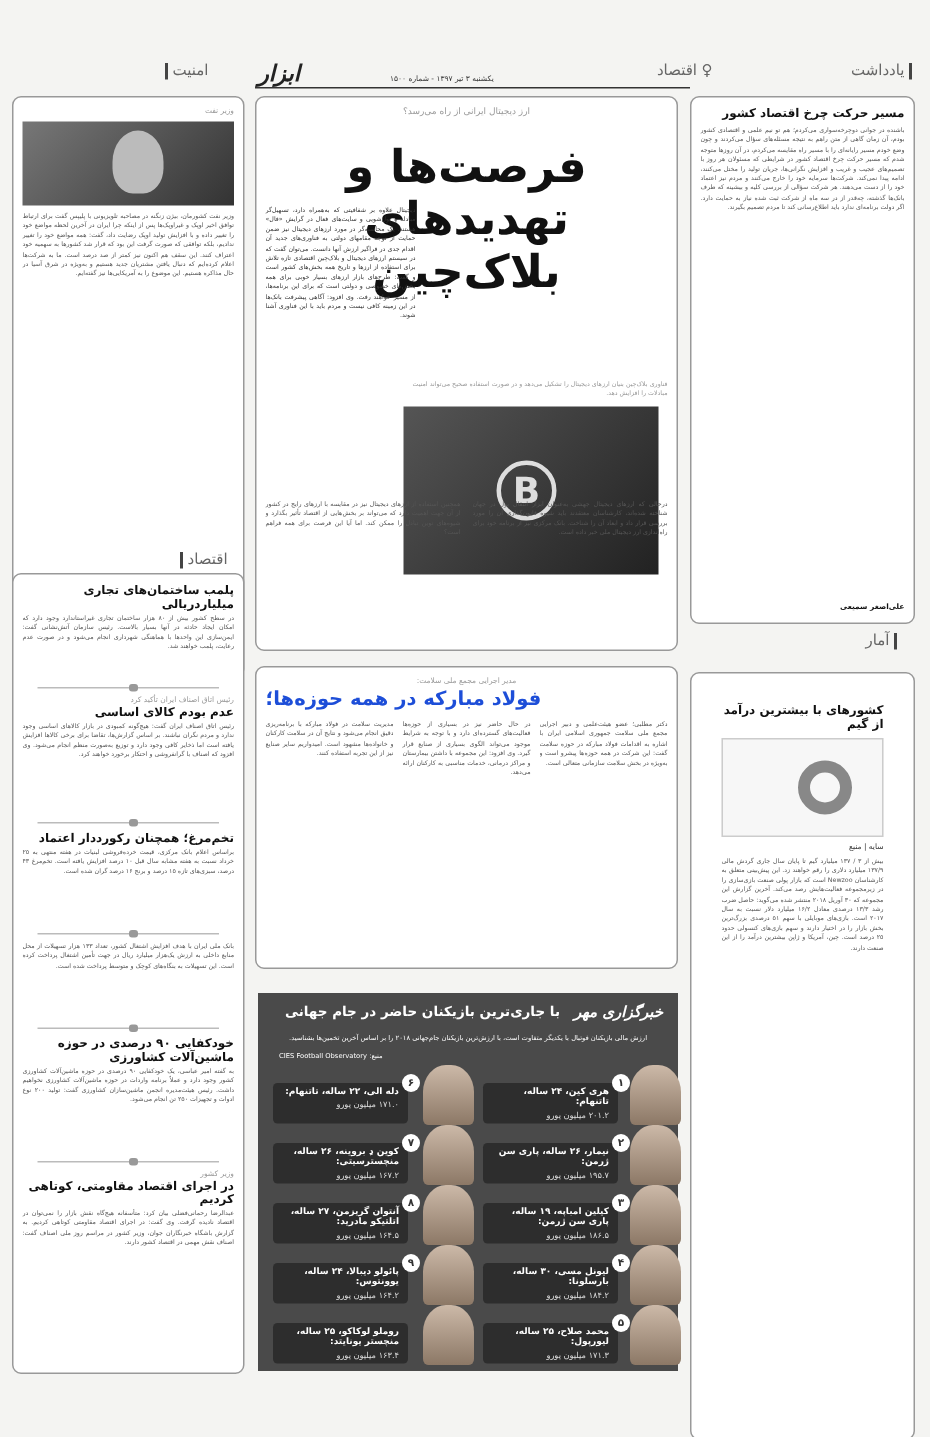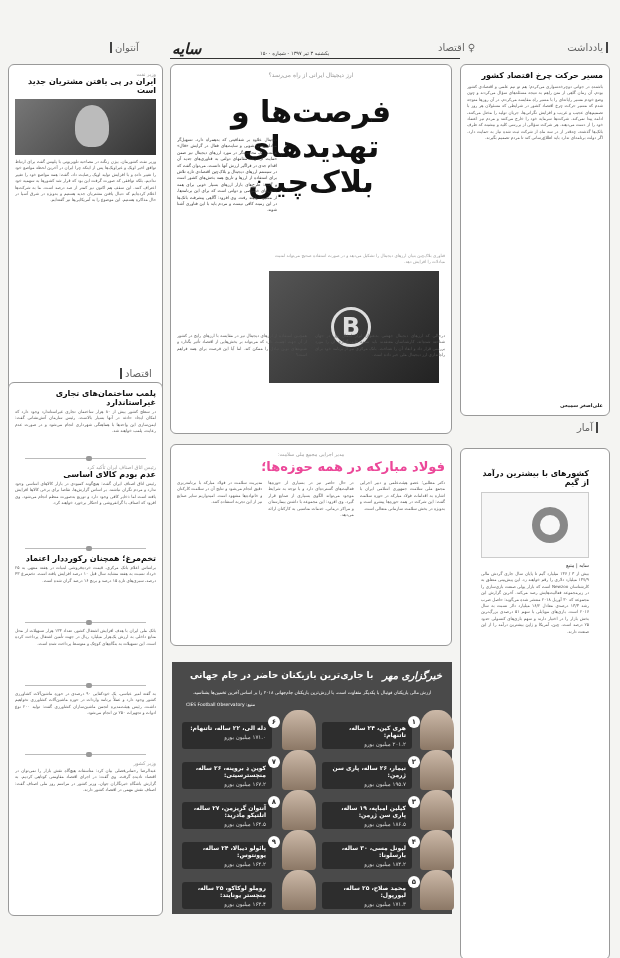--- a/index.html
+++ b/index.html
@@ -29,23 +29,23 @@
 <div class="abs" style="top:36px;left:0;width:620px;height:24px">
   <div class="abs hdr-label" style="right:12px;top:6px">
       <span class="bar"></span>
       <span>یادداشت</span>
     </div>
   <div class="abs hdr-label" style="right:145px;top:6px">
       <span>♀</span>
       <span>اقتصاد</span>
     </div>
   <div class="abs date" style="left:260px;top:14px">یکشنبه ۳ تیر ۱۳۹۷ - شماره ۱۵۰۰</div>
-  <div class="abs" style="left:172px;top:4px;font-size:15px;font-weight:bold;font-style:italic">سایه</div>
+  <div class="abs" style="left:172px;top:4px;font-size:15px;font-weight:bold;font-style:italic">ابزار</div>
   <div class="abs hdr-label" style="left:110px;top:6px">
-      <span>آنتوان</span>
+      <span>امنیت</span>
       <span class="bar"></span>
     </div>
   <div class="abs" style="left:170px;right:160px;top:22px;height:1px;background:#333"></div>
 </div>
 
 <div class="box" style="right:10px;top:64px;width:150px;height:352px;padding:6px">
   <div class="h-sm">مسیر حرکت چرخ اقتصاد کشور</div>
   <div class="txt" style="height:318px;margin-top:4px">باشنده در جوانی دوچرخه‌سواری می‌کردم؛ هم تو نیم علمی و اقتصادی کشور بودم، آن زمان گاهی از متن راهم به نتیجه مسئله‌های سؤال می‌کردند و چون وضع خودم مسیر رایانه‌ای را با مسیر راه مقایسه می‌کردم، در آن روزها متوجه شدم که مسیر حرکت چرخ اقتصاد کشور در شرایطی که مسئولان هر روز با تصمیم‌های عجیب و غریب و افزایش نگرانی‌ها، جریان تولید را مختل می‌کنند، ادامه پیدا نمی‌کند. شرکت‌ها سرمایه خود را خارج می‌کنند و مردم نیز اعتماد خود را از دست می‌دهند. هر شرکت سؤالی از بررسی کلیه و بیشینه که طرف بانک‌ها گذشته، چه‌قدر از در سه ماه از شرکت ثبت شده نیاز به حمایت دارد. اگر دولت برنامه‌ای ندارد باید اطلاع‌رسانی کند تا مردم تصمیم بگیرند.</div>
   <div class="h-sm" style="font-size:5px">علی‌اصغر سمیعی</div>
 </div>
@@ -69,21 +69,21 @@
     <div class="abs" style="left:62px;top:36px;width:40px;height:40px;border-radius:50%;border:3px solid #ddd;color:#ddd;font-size:24px;text-align:center;line-height:34px;font-weight:bold">B</div>
   </div>
   <div class="abs txt" style="left:6px;top:72px;width:100px;height:190px;color:#333">دیجیتال علاوه‌ بر شفافیتی که به‌همراه دارد، تسهیل‌گر مبادله و پول‌شویی و سایت‌های فعال در گرایش «فال» هستند. یک محاسبه‌گر در مورد ارزهای دیجیتال نیز ضمن حمایت از توجه مقامهای دولتی به فناوری‌های جدید آن اقدام جدی در فراگیر ارزش آنها دانست. می‌توان گفت که در سیستم ارزهای دیجیتال و بلاک‌چین اقتصادی تازه تلاش برای استفاده از ارزها و تاریخ همه بخش‌های کشور است و گفت: طرح‌های بازار ارزهای بسیار خوبی برای همه بخش‌های خصوصی و دولتی است که برای این برنامه‌ها، از مسیر خواهند رفت. وی افزود: آگاهی پیشرفت بانک‌ها در این زمینه کافی نیست و مردم باید با این فناوری آشنا شوند.</div>
   <div class="abs txt" style="right:6px;top:188px;width:170px;height:74px;color:#999">فناوری بلاک‌چین بنیان ارزهای دیجیتال را تشکیل می‌دهد و در صورت استفاده صحیح می‌تواند امنیت مبادلات را افزایش دهد.</div>
   <div class="abs txt" style="left:6px;top:268px;width:130px;height:94px">همچنین استفاده از ارزهای دیجیتال نیز در مقایسه با ارزهای رایج در کشور از آن جهت اهمیت دارد که می‌تواند بر بخش‌هایی از اقتصاد تأثیر بگذارد و شیوه‌های نوین تبادل را ممکن کند. اما آیا این فرصت برای همه فراهم است؟</div>
   <div class="abs txt" style="right:6px;top:268px;width:130px;height:94px">درحالی که ارزهای دیجیتال جهشی به‌عنوان ابزار انتقال پول در جهان شناخته شده‌اند، کارشناسان معتقدند باید شیوه قانون‌گذاری آن را مورد بررسی قرار داد و ابعاد آن را شناخت. بانک مرکزی نیز از برنامه خود برای راه‌اندازی ارز دیجیتال ملی خبر داده است.</div>
 </div>
 
 <div class="box" style="left:170px;top:444px;width:282px;height:202px;padding:6px">
   <div class="kicker" style="text-align:center">مدیر اجرایی مجمع ملی سلامت:</div>
-  <div style="text-align:right;font-size:13px;font-weight:bold;color:#ec4899;margin-top:2px">فولاد مبارکه در همه حوزه‌ها؛</div>
+  <div style="text-align:left;font-size:13px;font-weight:bold;color:#1d4ed8;margin-top:2px">فولاد مبارکه در همه حوزه‌ها؛</div>
   <div style="display:flex;gap:6px;margin-top:6px">
     <div class="txt" style="flex:1;height:130px">دکتر مطلبی؛ عضو هیئت‌علمی و دبیر اجرایی مجمع ملی سلامت جمهوری اسلامی ایران با اشاره به اقدامات فولاد مبارکه در حوزه سلامت گفت: این شرکت در همه حوزه‌ها پیشرو است و به‌ویژه در بخش سلامت سازمانی متعالی است.</div>
     <div class="txt" style="flex:1;height:130px">در حال حاضر نیز در بسیاری از حوزه‌ها فعالیت‌های گسترده‌ای دارد و با توجه به شرایط موجود می‌تواند الگوی بسیاری از صنایع قرار گیرد. وی افزود: این مجموعه با داشتن بیمارستان و مراکز درمانی، خدمات مناسبی به کارکنان ارائه می‌دهد.</div>
     <div class="txt" style="flex:1;height:130px">مدیریت سلامت در فولاد مبارکه با برنامه‌ریزی دقیق انجام می‌شود و نتایج آن در سلامت کارکنان و خانواده‌ها مشهود است. امیدواریم سایر صنایع نیز از این تجربه استفاده کنند.</div>
   </div>
 </div>
 
 <div class="abs info" style="left:172px;top:662px;width:280px;height:252px">
   <div class="abs" style="right:10px;top:8px;font-size:10px;font-style:italic;font-weight:bold">خبرگزاری مهر</div>
   <div class="abs" style="left:18px;top:8px;font-size:9px;font-weight:bold">با جاری‌ترین بازیکنان حاضر در جام جهانی</div>
@@ -148,41 +148,42 @@
         <div class="nm">روملو لوکاکو، ۲۵ ساله، منچستر یونایتد:</div>
         <div class="vl"><span>۱۶۳.۴</span> <span>میلیون یورو</span></div>
       </div>
       <div class="badge" style="top: 214px; right: 156px;">۱۰</div>
       <div class="face" style="top: 208px; right: 136px;"></div>
     </div>
 </div>
 
 <div class="box" style="left:8px;top:64px;width:155px;height:388px;padding:6px">
   <div class="kicker">وزیر نفت</div>
-  <div class="h-sm">ایران در پی یافتن مشتریان جدید است</div>
   <div class="photo" style="height:56px;margin-top:4px;background:linear-gradient(135deg,#777,#333)">
     <div class="abs" style="left:60px;top:6px;width:34px;height:42px;border-radius:50% 50% 40% 40%;background:#bbb"></div>
   </div>
   <div class="txt" style="height:300px;margin-top:4px">وزیر نفت کشورمان، بیژن زنگنه در مصاحبه تلویزیونی با پلیپس گفت برای ارتباط توافق اخیر اوپک و غیراوپک‌ها پس از اینکه چرا ایران در آخرین لحظه مواضع خود را تغییر داده و با افزایش تولید اوپک رضایت داد، گفت: همه مواضع خود را تغییر ندادیم، بلکه توافقی که صورت گرفت این بود که قرار شد کشورها به سهمیه خود اعتراف کنند. این سقف هم اکنون نیز کمتر از صد درصد است. ما به شرکت‌ها اعلام کرده‌ایم که دنبال یافتن مشتریان جدید هستیم و به‌ویژه در شرق آسیا در حال مذاکره هستیم. این موضوع را به آمریکایی‌ها نیز گفته‌ایم.</div>
 </div>
 
 <div class="abs hdr-label" style="left:120px;top:368px">
     <span>اقتصاد</span>
     <span class="bar"></span>
   </div>
 <div class="box" style="left:8px;top:382px;width:155px;height:534px;padding:6px">
-  <div class="h-sm">پلمب ساختمان‌های تجاری غیراستاندارد</div>
+  <div class="h-sm">پلمب ساختمان‌های تجاری میلیاردریالی</div>
   <div class="txt" style="height:44px;margin-top:2px">در سطح کشور بیش از ۸۰ هزار ساختمان تجاری غیراستاندارد وجود دارد که امکان ایجاد حادثه در آنها بسیار بالاست. رئیس سازمان آتش‌نشانی گفت: ایمن‌سازی این واحدها با هماهنگی شهرداری انجام می‌شود و در صورت عدم رعایت، پلمب خواهند شد.</div>
   <div class="sep"></div>
   <div class="kicker">رئیس اتاق اصناف ایران تأکید کرد</div>
   <div class="h-sm">عدم بودم کالای اساسی</div>
   <div class="txt" style="height:62px;margin-top:2px">رئیس اتاق اصناف ایران گفت: هیچ‌گونه کمبودی در بازار کالاهای اساسی وجود ندارد و مردم نگران نباشند. بر اساس گزارش‌ها، تقاضا برای برخی کالاها افزایش یافته است اما ذخایر کافی وجود دارد و توزیع به‌صورت منظم انجام می‌شود. وی افزود که اصناف با گرانفروشی و احتکار برخورد خواهند کرد.</div>
   <div class="sep"></div>
   <div class="h-sm">تخم‌مرغ؛ همچنان رکورددار اعتماد</div>
   <div class="txt" style="height:52px;margin-top:2px">براساس اعلام بانک مرکزی، قیمت خرده‌فروشی لبنیات در هفته منتهی به ۲۵ خرداد نسبت به هفته مشابه سال قبل ۱۰ درصد افزایش یافته است. تخم‌مرغ ۴۳ درصد، سبزی‌های تازه ۱۵ درصد و برنج ۱۶ درصد گران شده است.</div>
   <div class="sep"></div>
   <div class="txt" style="height:52px;margin-top:2px">بانک ملی ایران با هدف افزایش اشتغال کشور، تعداد ۱۳۳ هزار تسهیلات از محل منابع داخلی به ارزش یک‌هزار میلیارد ریال در جهت تأمین اشتغال پرداخت کرده است. این تسهیلات به بنگاه‌های کوچک و متوسط پرداخت شده است.</div>
   <div class="sep"></div>
+  <div class="h-sm">خودکفایی ۹۰ درصدی در حوزه ماشین‌آلات کشاورزی</div>
   <div class="txt" style="height:58px;margin-top:2px">به گفته امیر عباسی، یک خودکفایی ۹۰ درصدی در حوزه ماشین‌آلات کشاورزی کشور وجود دارد و عملاً برنامه واردات در حوزه ماشین‌آلات کشاورزی نخواهیم داشت. رئیس هیئت‌مدیره انجمن ماشین‌سازان کشاورزی گفت: تولید ۲۰۰ نوع ادوات و تجهیزات ۲۵۰ تن انجام می‌شود.</div>
   <div class="sep"></div>
   <div class="kicker">وزیر کشور</div>
+  <div class="h-sm">در اجرای اقتصاد مقاومتی، کوتاهی کردیم</div>
   <div class="txt" style="height:58px;margin-top:2px">عبدالرضا رحمانی‌فضلی بیان کرد: متأسفانه هیچ‌گاه نقش بازار را نمی‌توان در اقتصاد نادیده گرفت. وی گفت: در اجرای اقتصاد مقاومتی کوتاهی کردیم. به گزارش باشگاه خبرنگاران جوان، وزیر کشور در مراسم روز ملی اصناف گفت: اصناف نقش مهمی در اقتصاد کشور دارند.</div>
 </div>
 
 </body></html>

